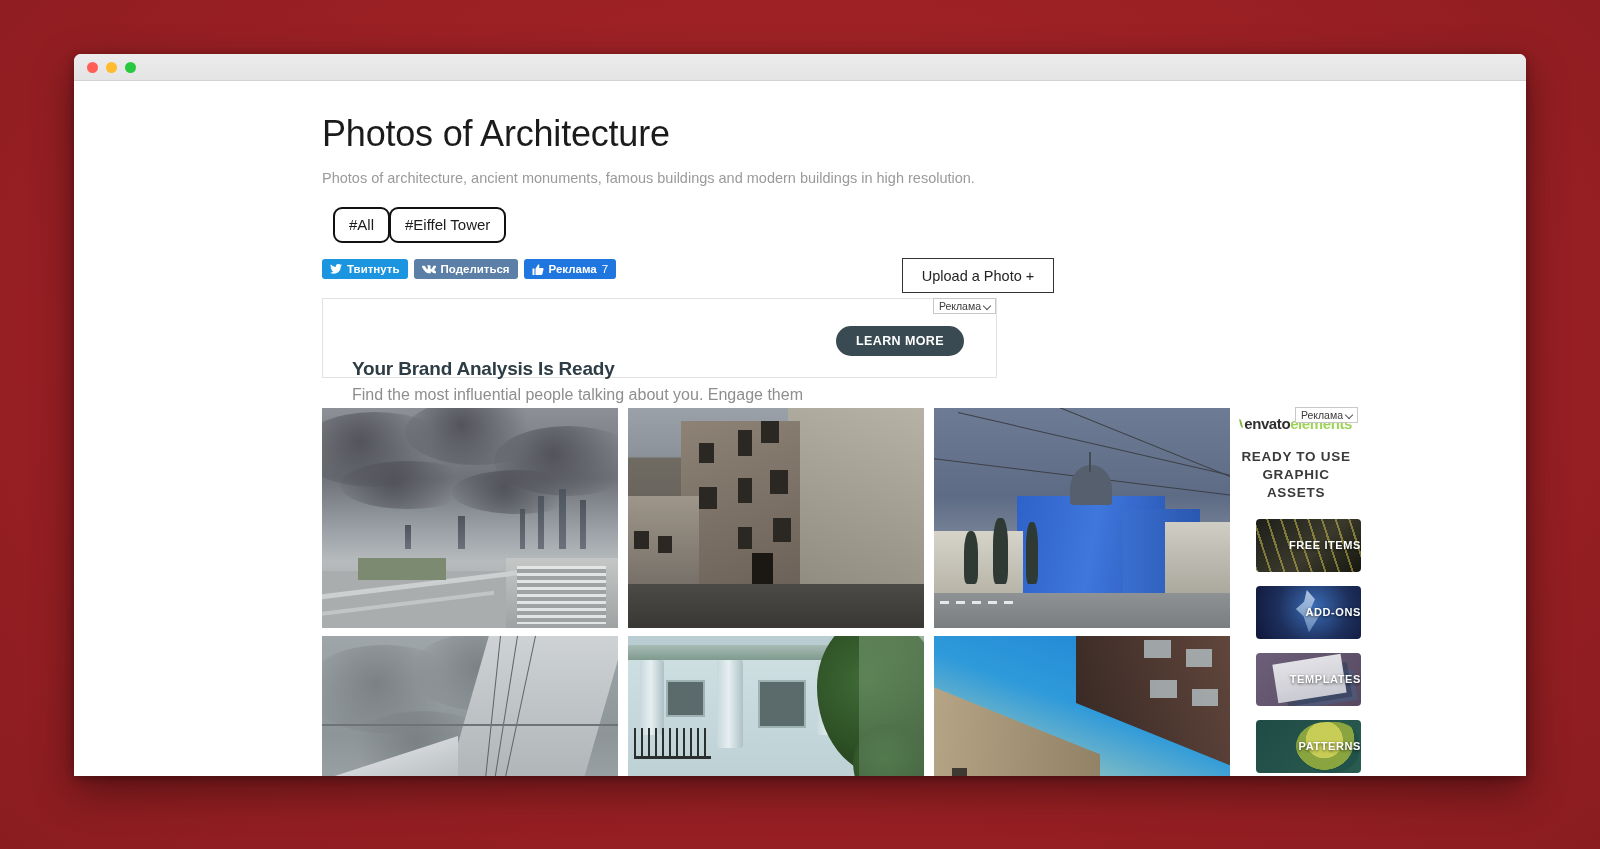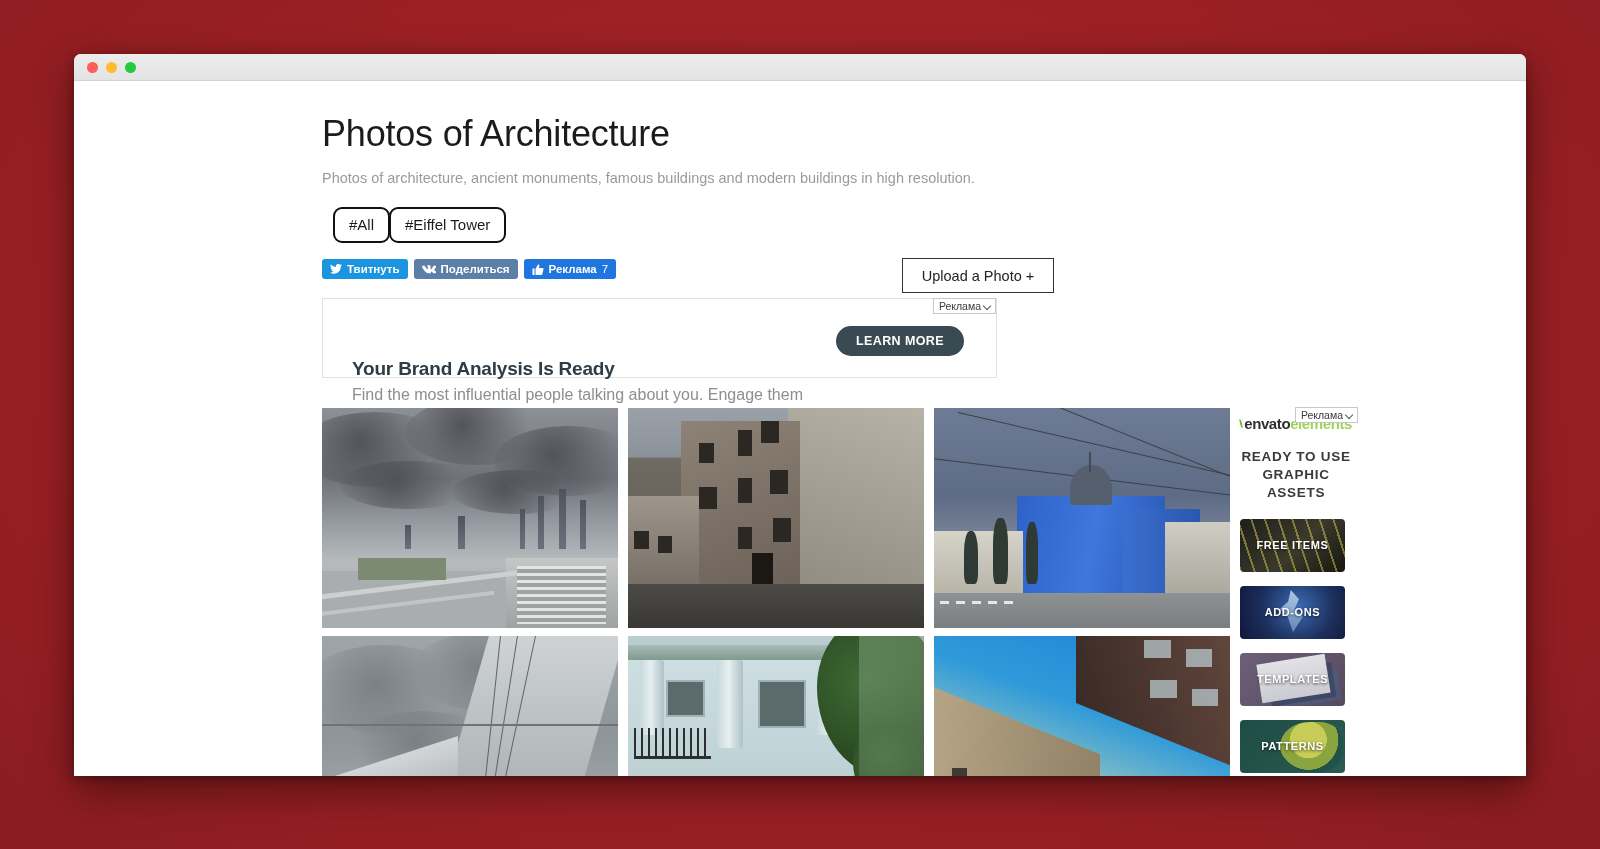--- a/index.html
+++ b/index.html
@@ -229,22 +229,23 @@
     font-size: 13.5px; font-weight: bold; color: #3a3a3a;
     letter-spacing: .7px; line-height: 1.35;
     margin-top: 16px;
   }
   .cards { margin-top: 16px; display: flex; flex-direction: column; gap: 14px; }
   .card {
     position: relative;
     width: 105px; height: 53px;
     border-radius: 4px;
     overflow: hidden;
-    display: flex; align-items: center; justify-content: center;
+    display: flex; align-items: center; justify-content: flex-end;
     cursor: pointer;
+    margin-left: 16px;
   }
   .card span {
     position: relative; z-index: 3;
     color: #fff; font-size: 11px; font-weight: bold; letter-spacing: .6px;
     text-shadow: 0 1px 3px rgba(0,0,0,.7);
     white-space: nowrap;
   }
   .c-free { background: linear-gradient(135deg,#1d1f1a,#3b3a2c 55%,#15160f); }
   .c-free::after {
     content:""; position:absolute; inset:0; z-index:2;

